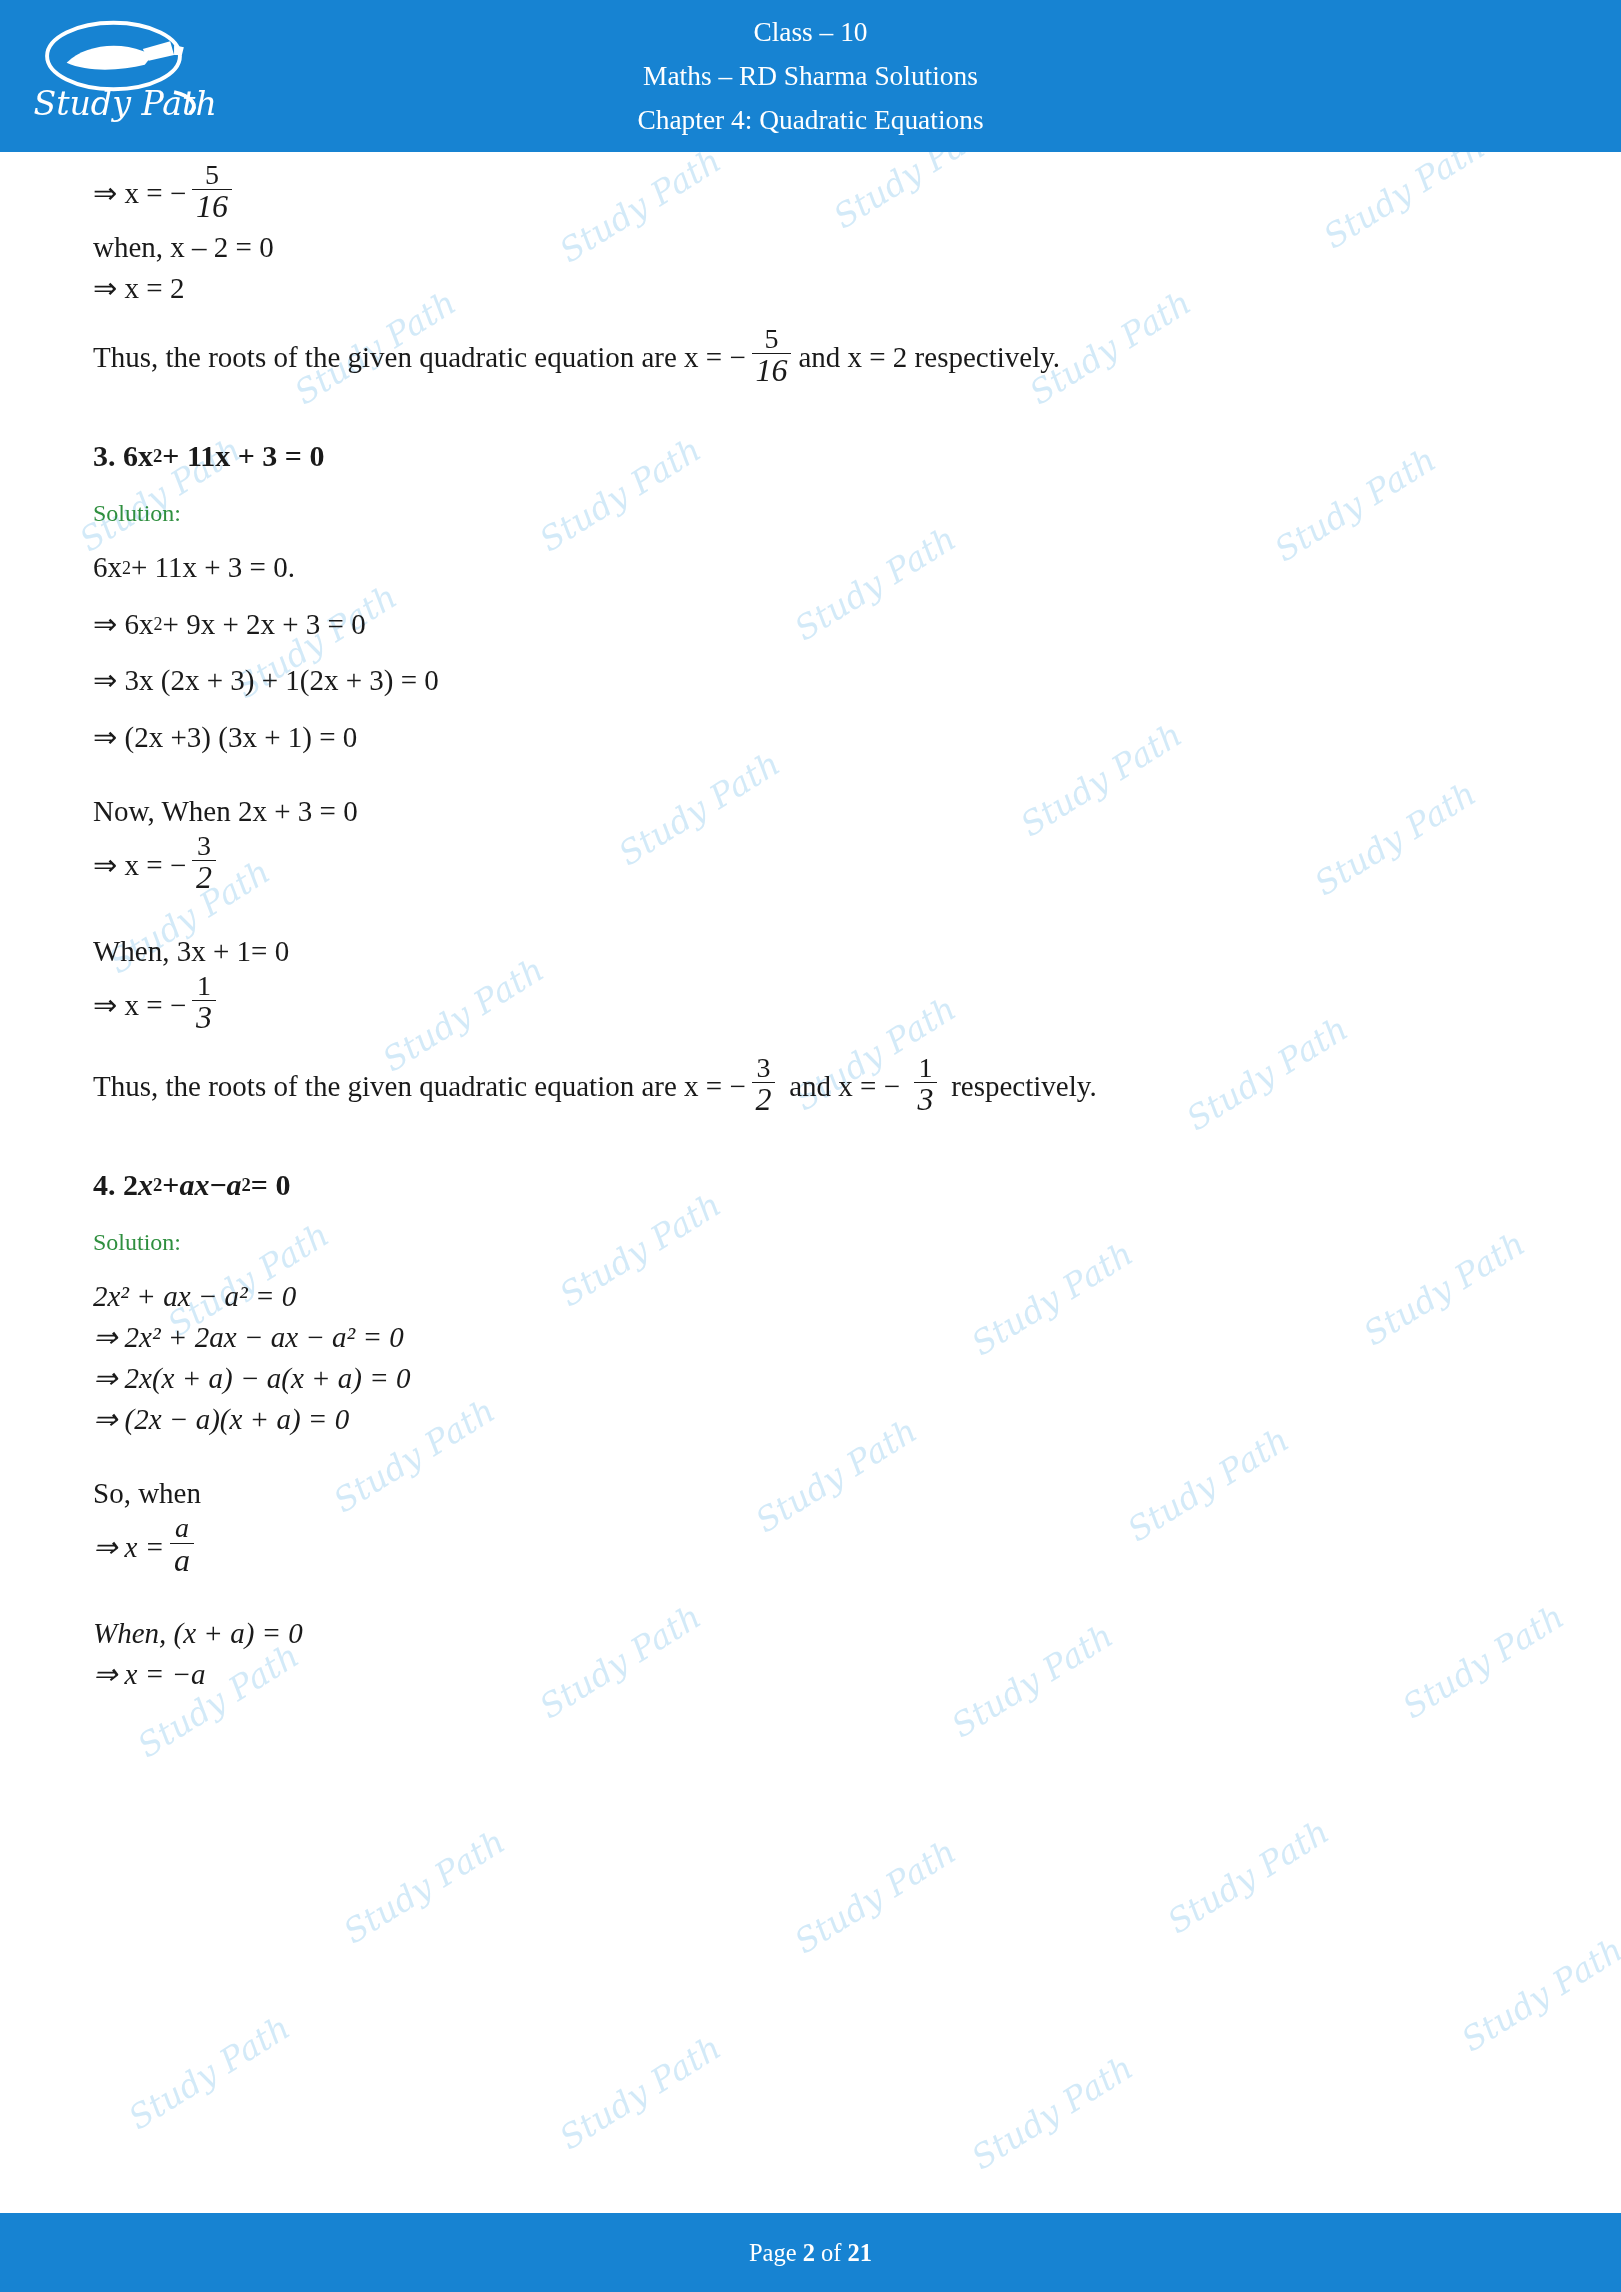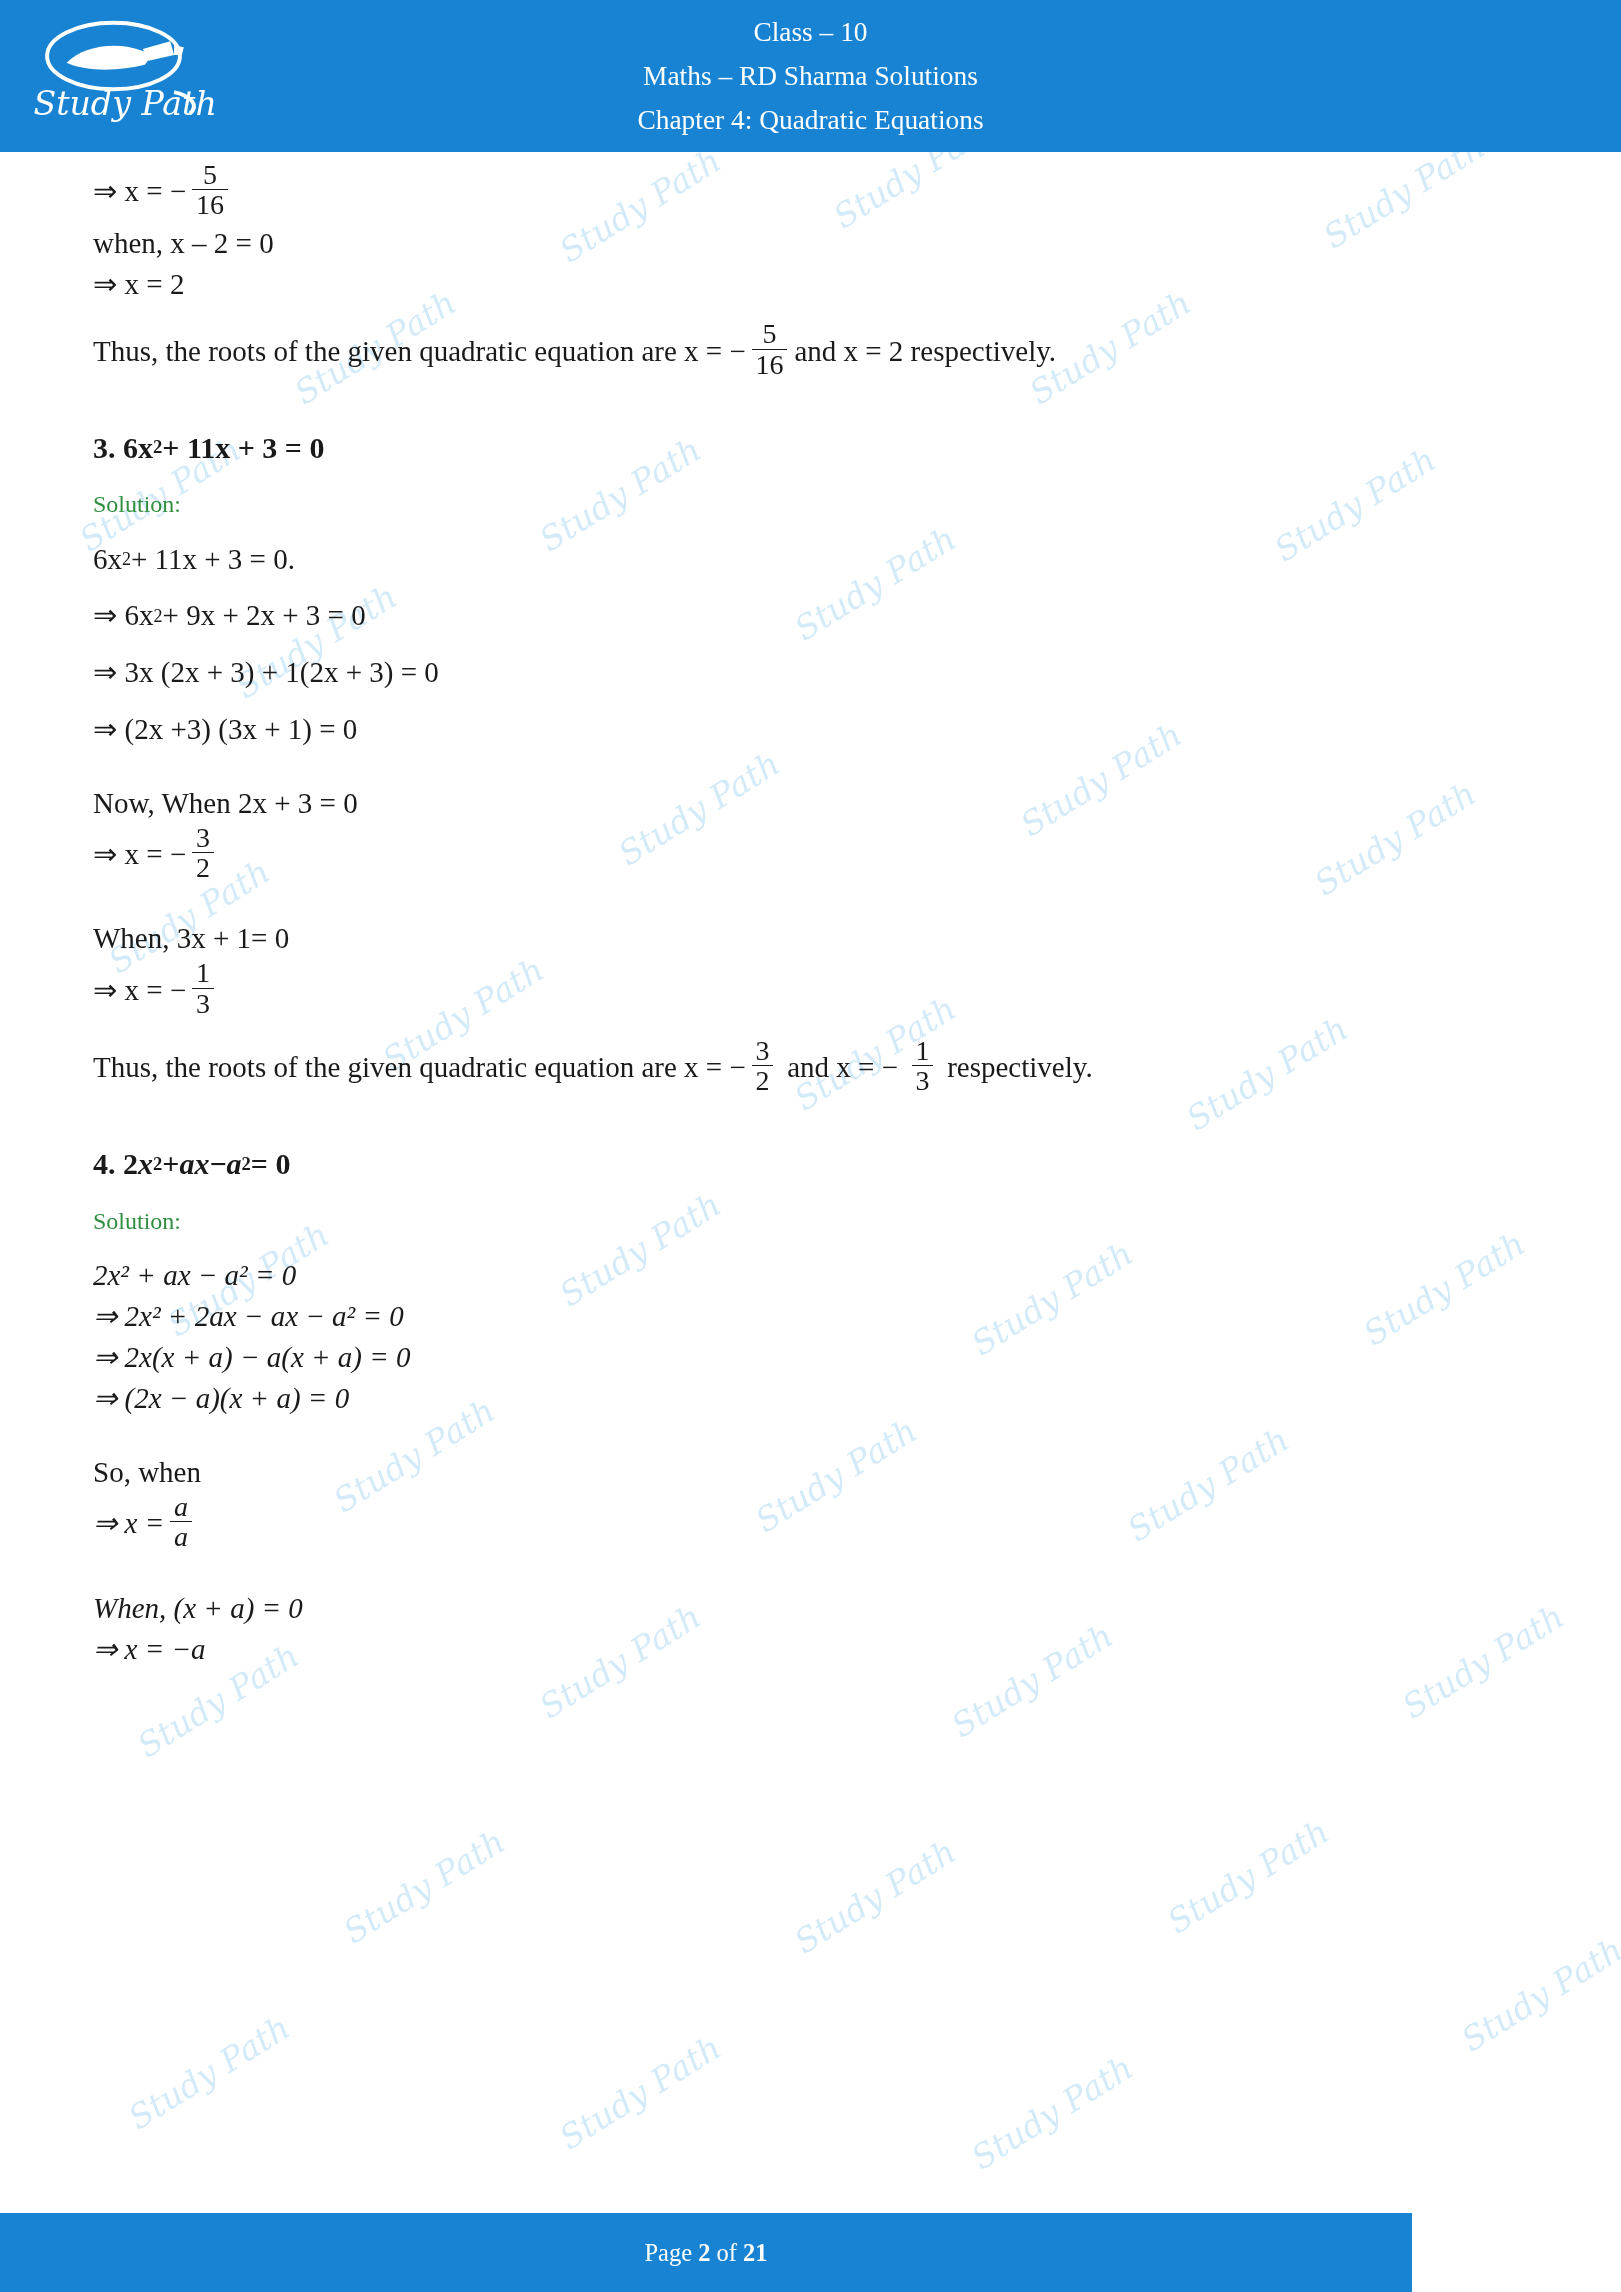--- a/index.html
+++ b/index.html
@@ -42,21 +42,21 @@
     top: 11.8px;
     width: 216px;
     height: 127px;
   }
   .logo svg { display: block; }
 
   
   .page-footer {
     position: absolute;
     left: 0; bottom: 0;
-    width: 1412px;
+    width: 1621px;
     height: 80px;
     background: #1783d2;
     color: #ffffff;
     text-align: center;
     font-size: 24.5px;
     box-sizing: border-box;
   }
   .page-footer .footer-inner {
     position: absolute;
     left: 0; right: 0; top: 25.5px;
@@ -100,21 +100,21 @@
     display: inline-flex;
     flex-direction: column;
     align-items: center;
     vertical-align: middle;
     margin: 0 5.9px;
     line-height: 1.05;
     position: relative;
     top: -2px;
   }
   .frac .num { padding: 0 3.9px; font-size: 28px; }
-  .frac .den { padding: 0 3.9px; font-size: 28px; border-top: 1.6px solid #1a1a1a; }
+  .frac .den { padding: 0 3.9px; font-size: 32px; border-top: 1.6px solid #1a1a1a; font-style: italic; }
 
   .txt { display: inline-block; }
 
   
   .wm-layer {
     position: absolute;
     top: 152px; left: 0;
     width: 1621px;
     height: 2058px;
     overflow: hidden;

